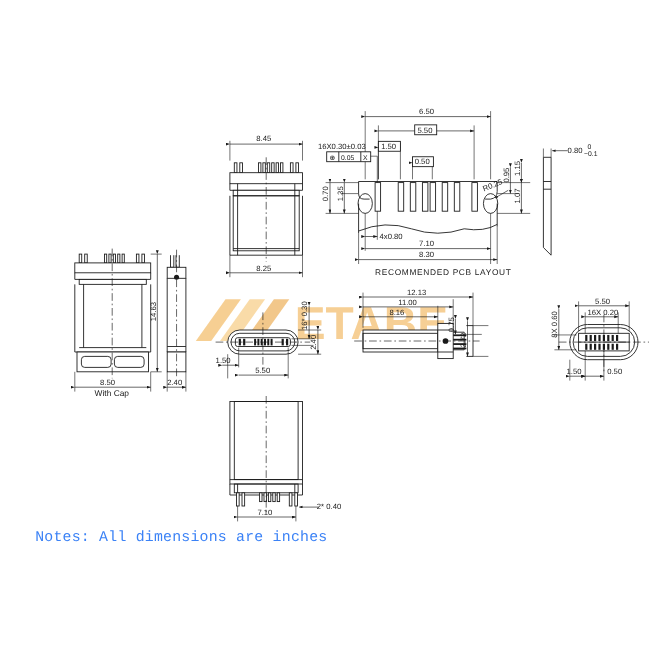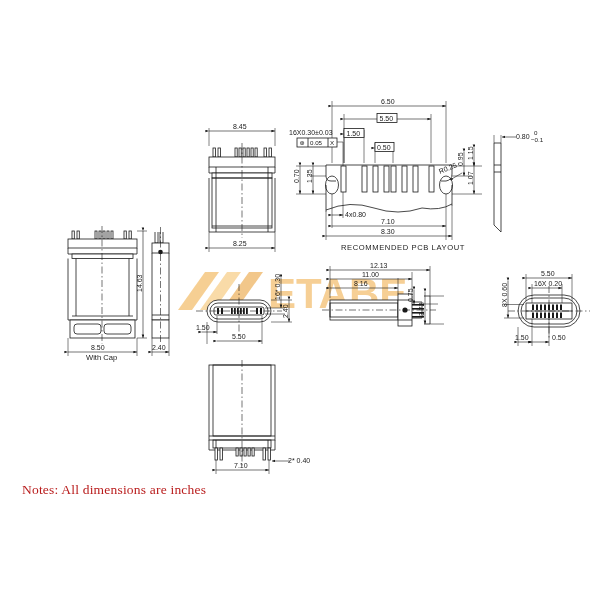--- a/index.html
+++ b/index.html
@@ -4,23 +4,23 @@
 <style>
   html,body{margin:0;padding:0;}
   body{
     width:600px;height:600px;background:#ffffff;
     font-family:"Liberation Sans", sans-serif;
     overflow:hidden;position:relative;
   }
   #sheet{position:absolute;left:0;top:0;width:600px;height:600px;}
   svg{display:block;}
   .note{
-    position:absolute;left:22px;top:482px;
-    font-family:Liberation Serif, serif;
-    font-size:13.5px;color:#b91c1c;letter-spacing:.2px;
+    position:absolute;left:32px;top:482px;
+    font-family:Liberation Mono, monospace;
+    font-size:13.5px;color:#3b82f6;letter-spacing:.2px;
     white-space:nowrap;
   }
 </style>
 </head>
 <body>
 
 <div id="sheet">
 <svg width="600" height="600" viewBox="0 0 600 600">
 
   <defs>

